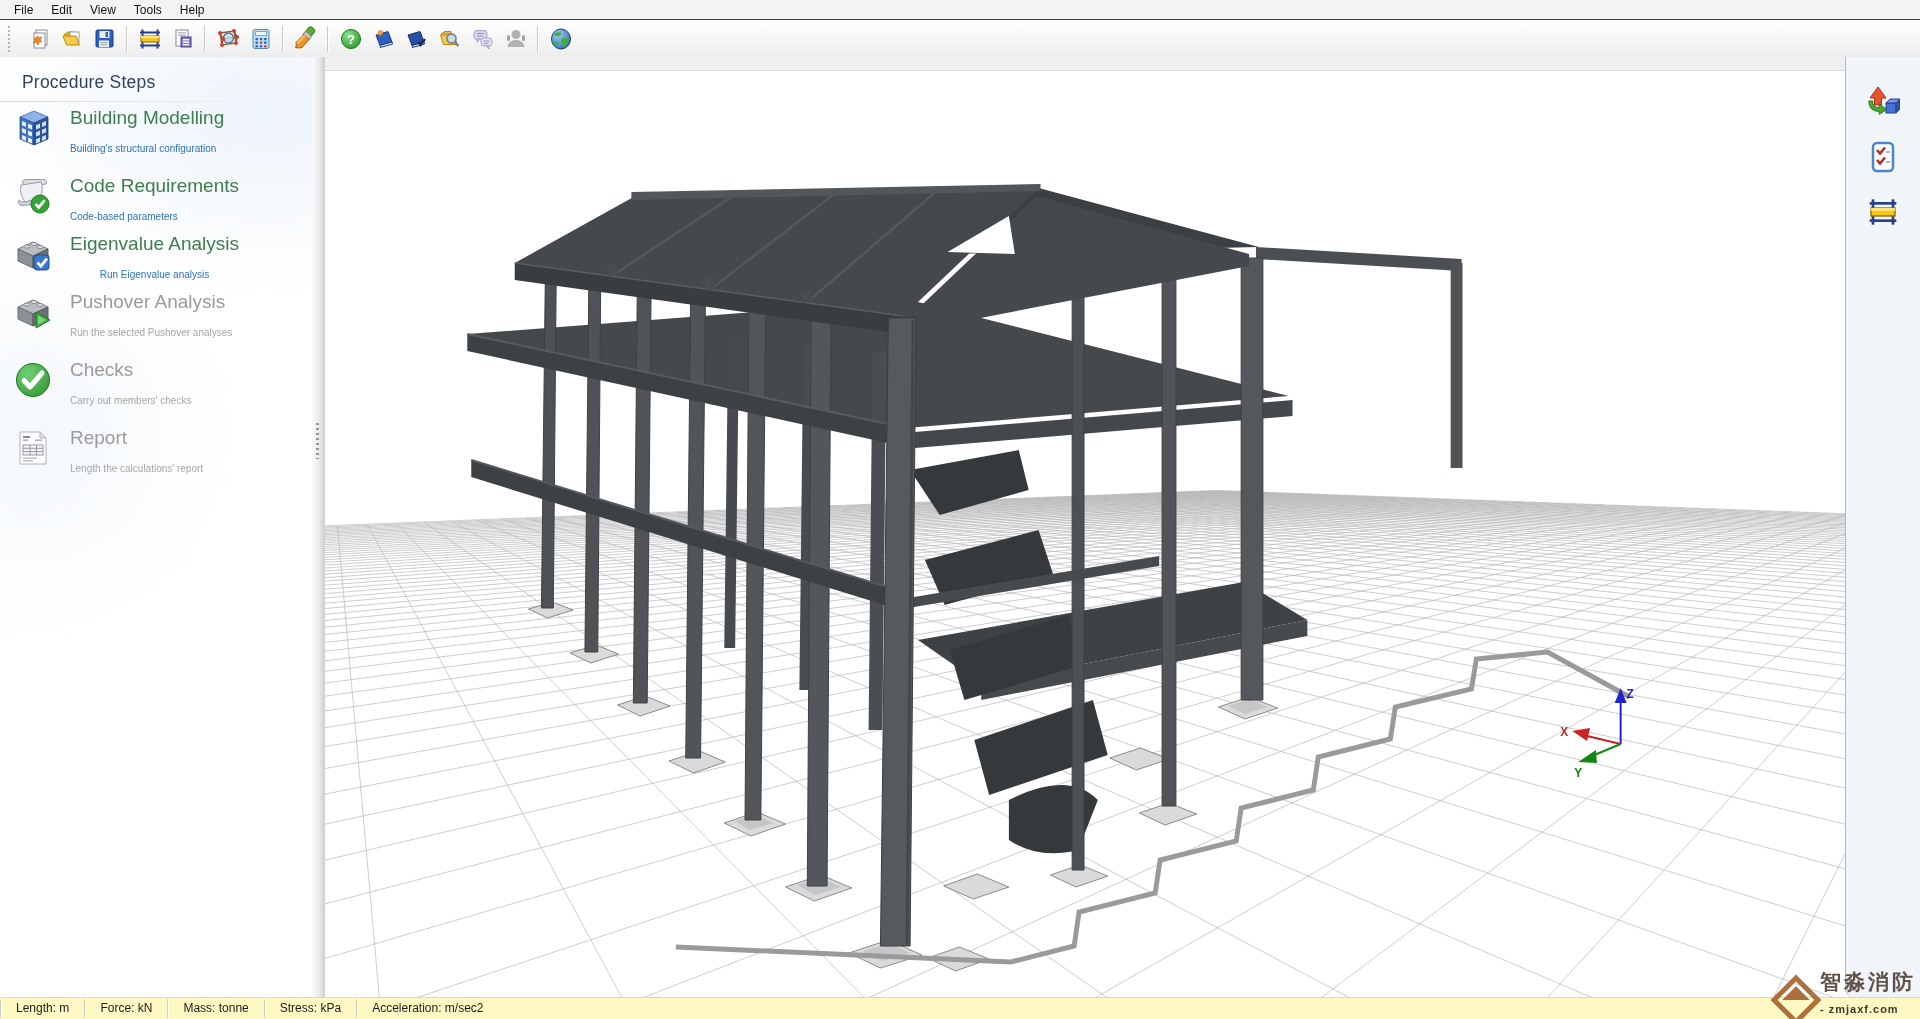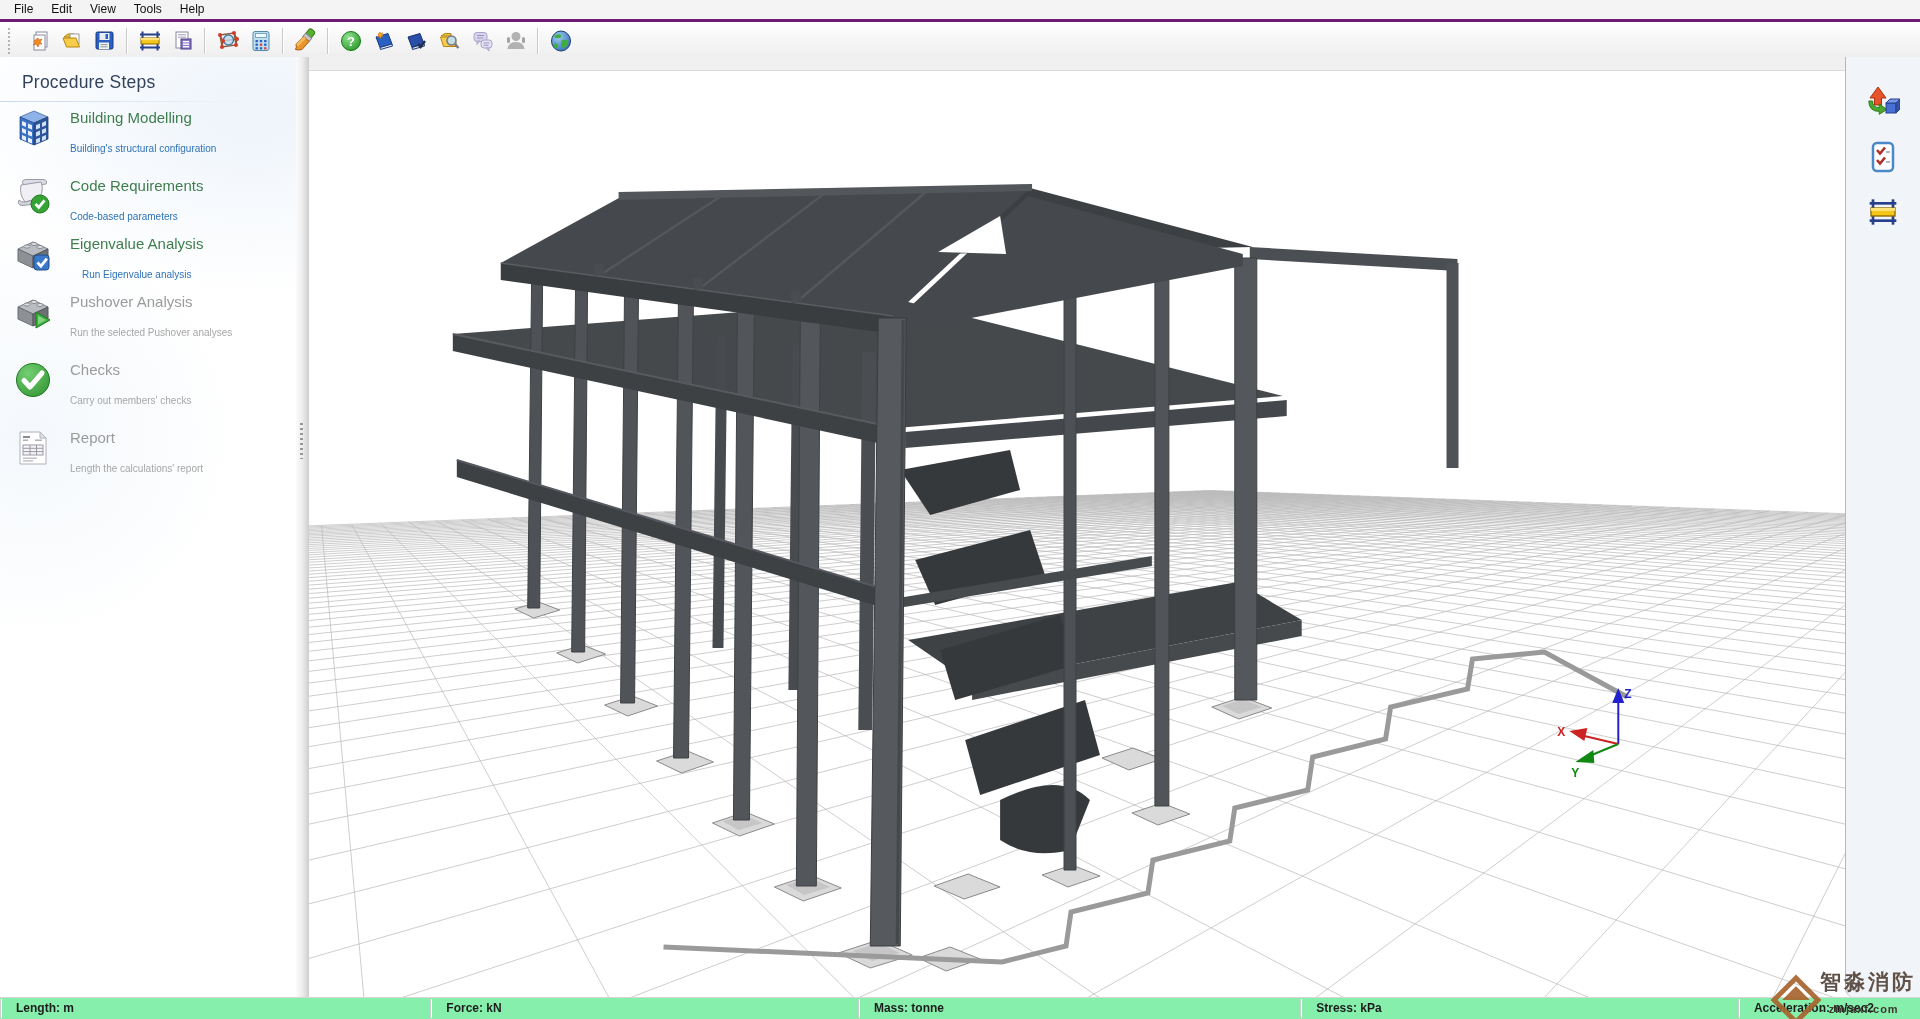--- a/index.html
+++ b/index.html
@@ -1,66 +1,66 @@
 <!DOCTYPE html>
 <html><head>
 <meta charset="utf-8">
 <style>
   html,body{margin:0;padding:0}
   body{width:1920px;height:1019px;overflow:hidden;position:relative;
        font-family:"Liberation Sans",sans-serif;background:#fff;-webkit-font-smoothing:antialiased}
 
   
-  .menubar{height:19px;background:#f4f4f4;border-bottom:3px solid #701a75;
-           display:flex;padding-left:5px;font-size:12px;color:#111}
+  .menubar{height:19px;background:#f4f4f4;border-bottom:1px solid #701a75;
+           display:flex;align-items:center;padding-left:5px;font-size:12px;color:#111}
   .menu-item{padding:2px 9px;cursor:default}
 
   
   .toolbar{height:37px;background:linear-gradient(#ffffff,#ededed);
            border-bottom:1px solid #d2d2d2;display:flex;align-items:center;padding-left:8px}
   .grip{width:5px;height:26px;border-left:2px dotted #b4b4b4;margin-right:7px}
   .tbtn{width:33px;height:31px;background:transparent;border:1px solid transparent;border-radius:3px;
         display:flex;align-items:center;justify-content:center;padding:0}
   .tsep{width:1px;height:26px;background:#c9c9c9;border-right:1px solid #fff;margin:0 5px}
 
   
   .main{position:absolute;top:57px;left:0;right:0;bottom:21px;display:flex}
 
   .sidebar{width:296px;position:relative;flex:none;
      background:
        radial-gradient(ellipse 420px 260px at 85% 6%, #eef4fb 0%, rgba(255,255,255,0) 70%),
        radial-gradient(ellipse 300px 300px at 10% 40%, #f4f8fc 0%, rgba(255,255,255,0) 70%),
-       #ffffff;}
+       #ffffff; padding-left: 16px;}
   .sb-title{position:absolute;left:22px;top:15px;font-size:17.5px;color:#33425c;letter-spacing:.2px}
   .sb-rule{position:absolute;left:0;top:44px;width:100%;height:1px;
            background:linear-gradient(90deg,rgba(140,170,210,.45),rgba(140,170,210,0) 85%)}
   .step{position:absolute;left:12px;width:272px;height:56px;display:flex;align-items:flex-start;cursor:pointer}
   .step-ic{width:42px;height:42px;flex:none;display:flex;align-items:center;justify-content:center}
   .step-tx{margin-left:16px;padding-top:1px}
-  .step-title{font-size:15px;line-height:19px}
+  .step-title{font-size:19px;line-height:19px}
   .step-sub{font-size:10px;margin-top:16px}
 
   .vsplit{width:12px;flex:none;background:linear-gradient(90deg,#fbfbfb,#ececec 55%,#d2d2d2);position:relative}
   .vsplit .dots{position:absolute;left:4px;top:366px;width:3px;height:36px;
                 background:repeating-linear-gradient(#969696 0 2px,transparent 2px 5px)}
 
   .viewport{flex:1;position:relative;background:#fff;border-left:1px solid #cfcfcf;overflow:hidden}
   .vp-strip{height:13px;background:#f0f0f0;border-bottom:1px solid #dbdbdb}
   svg.scene{position:absolute;left:0;top:13px;width:100%;height:calc(100% - 13px);display:block}
 
   .rightbar{width:74px;flex:none;background:#f1f4f8;border-left:1px solid #aeb8c2;
             border-bottom-left-radius:10px;display:flex;flex-direction:column;align-items:center;
             padding-top:24px;gap:13px}
   .rbtn{width:42px;height:42px;background:transparent;border:1px solid transparent;border-radius:4px;
         display:flex;align-items:center;justify-content:center;padding:0}
 
   
-  .statusbar{position:absolute;left:0;right:0;bottom:0;height:21px;background:#86efac;
-             border-top:1px solid #d6d6d6;display:flex;justify-content:space-between;align-items:center;
-             font-size:12px;font-weight:700;color:#1c1c1c}
+  .statusbar{position:absolute;left:0;right:0;bottom:0;height:21px;background:#fef9c3;
+             border-top:1px solid #d6d6d6;display:flex;justify-content:flex-start;align-items:center;
+             font-size:12px;font-weight:400;color:#1c1c1c}
   .sb-cell{padding:2px 15px 3px 15px;border-left:1px solid #cfcfcf;box-shadow:inset 1px 0 0 #ffffff;white-space:nowrap}
   .sb-cell.last{padding-right:46px}
 
   
   .watermark{position:absolute;right:4px;bottom:1px;z-index:6;display:flex;align-items:flex-start}
   .wm-logo{width:26px;height:26px;transform:rotate(45deg);border:5px solid #a8642e;position:relative;
            margin:10px 6px 0 0;opacity:.92}
   .wm-logo::after{content:'';position:absolute;inset:3px;background:#a8642e;
                   clip-path:polygon(0 0,100% 0,0 100%)}
   .wm-tx{text-align:left}

